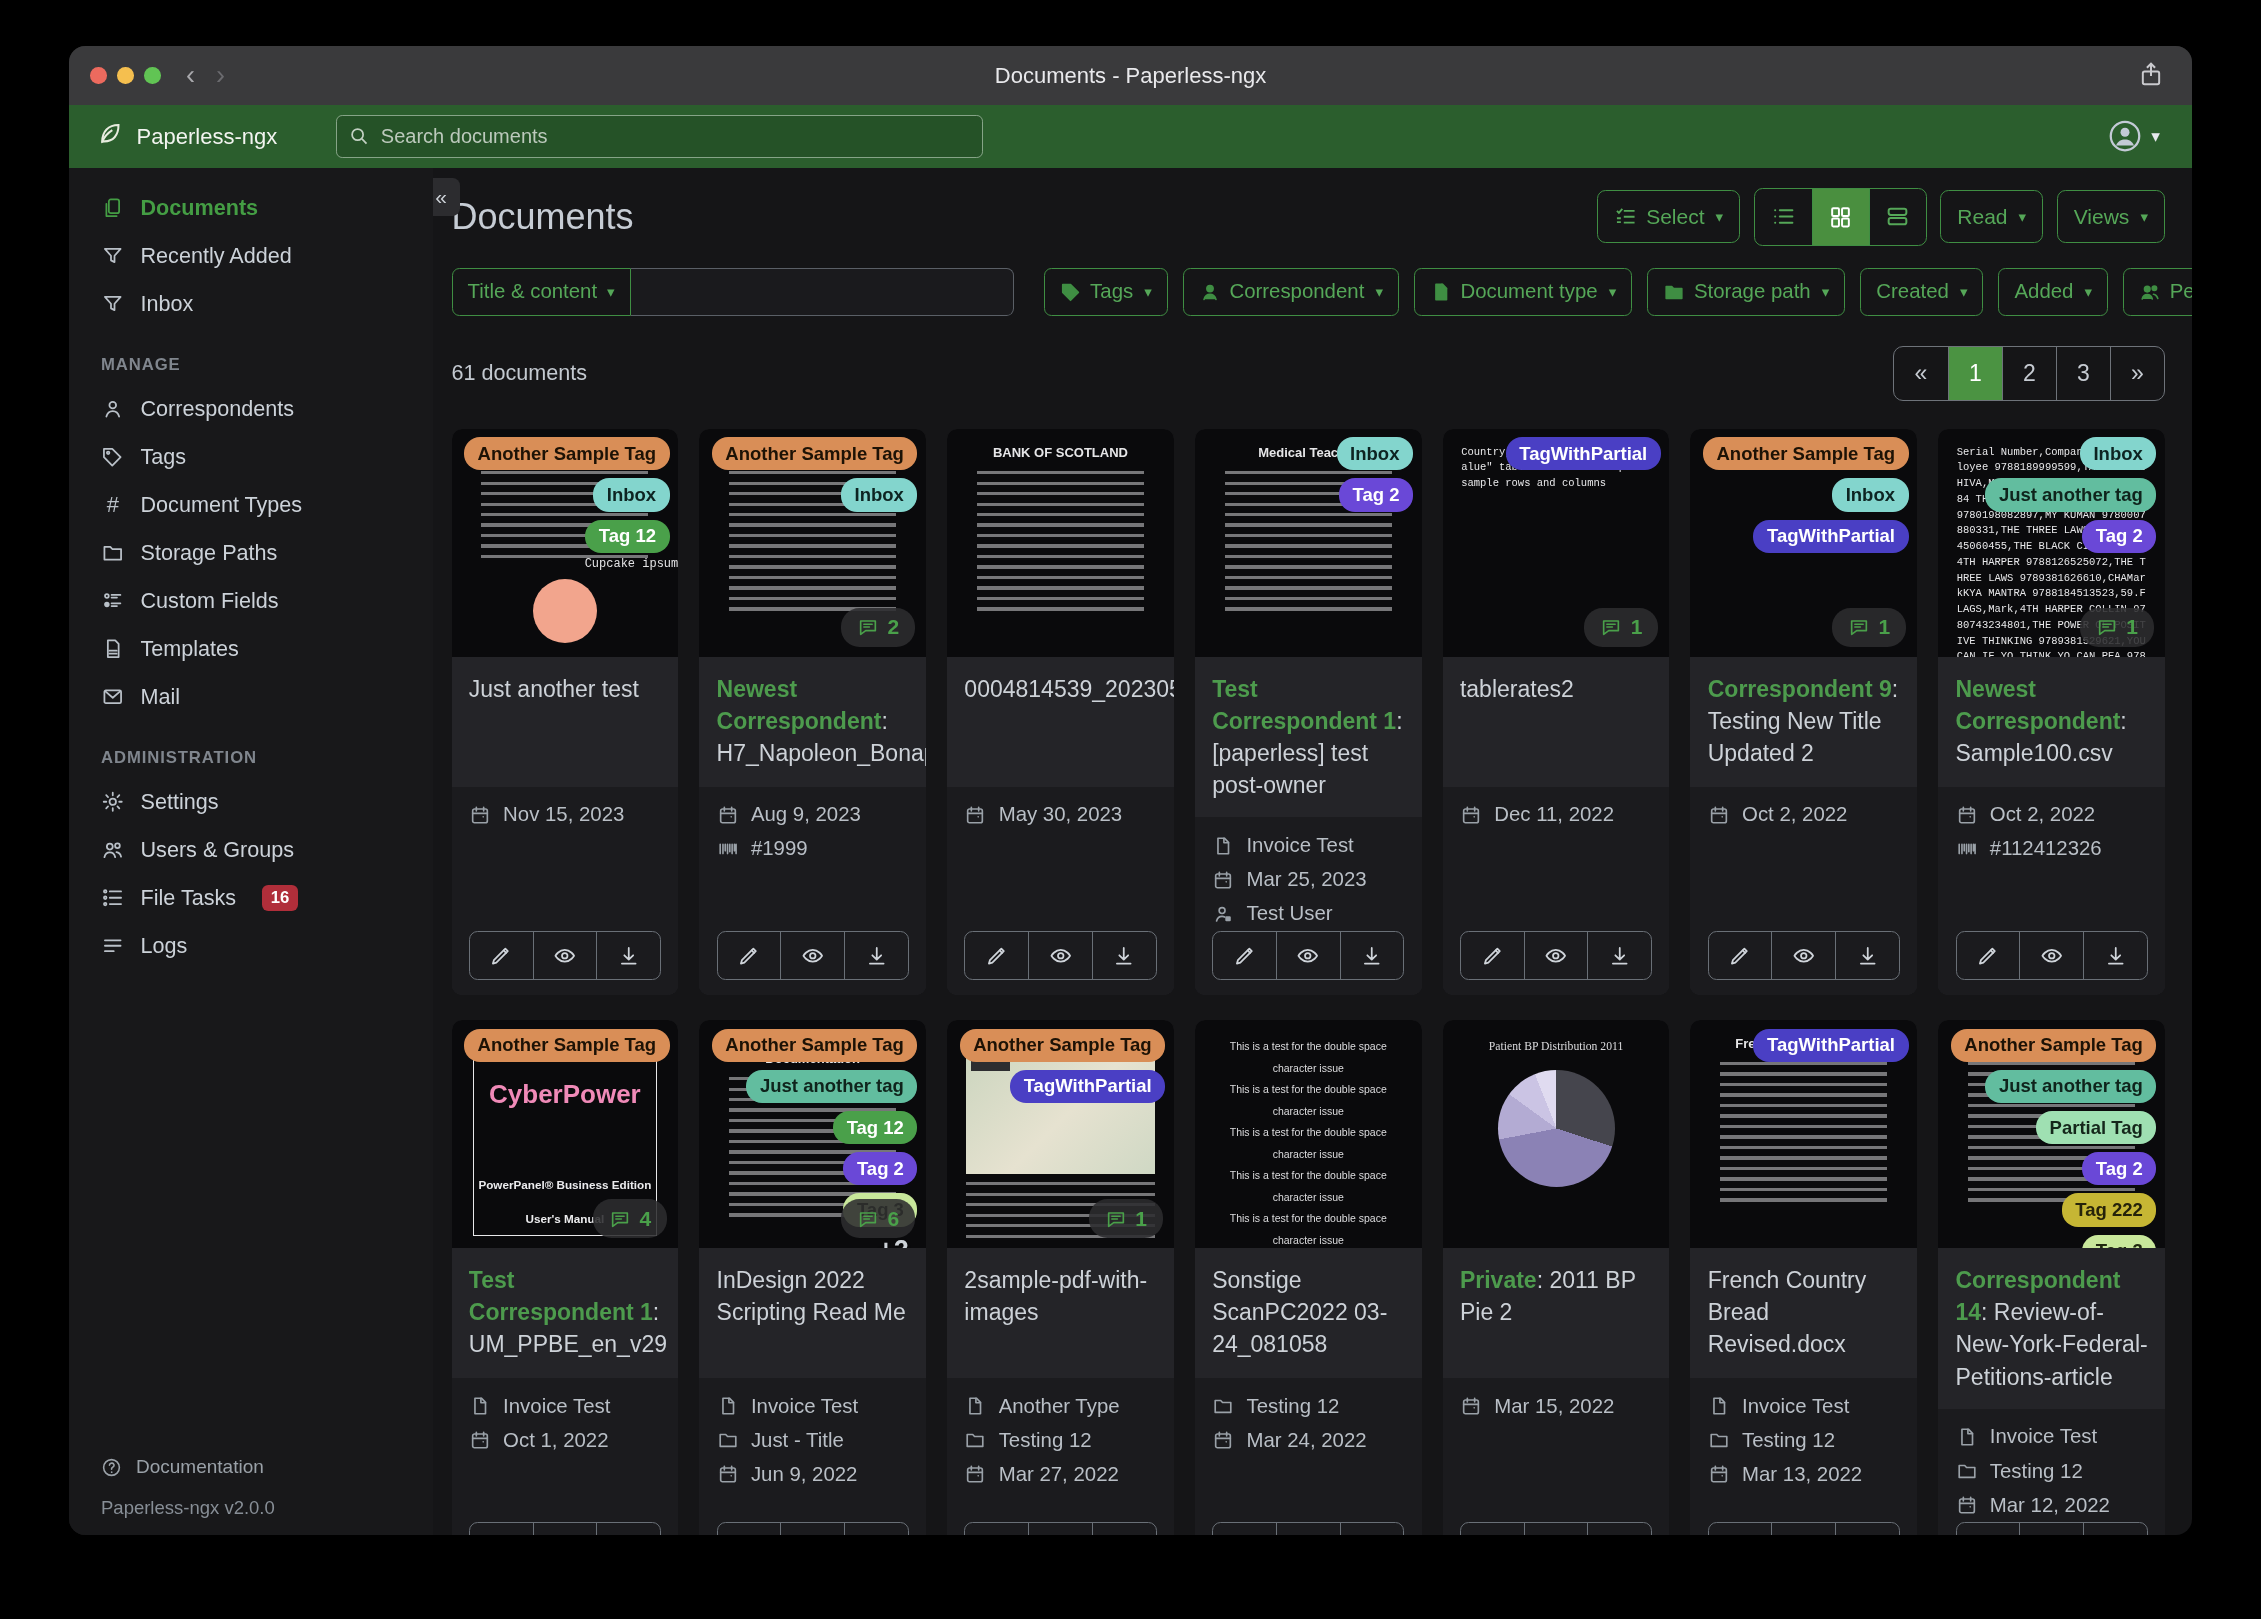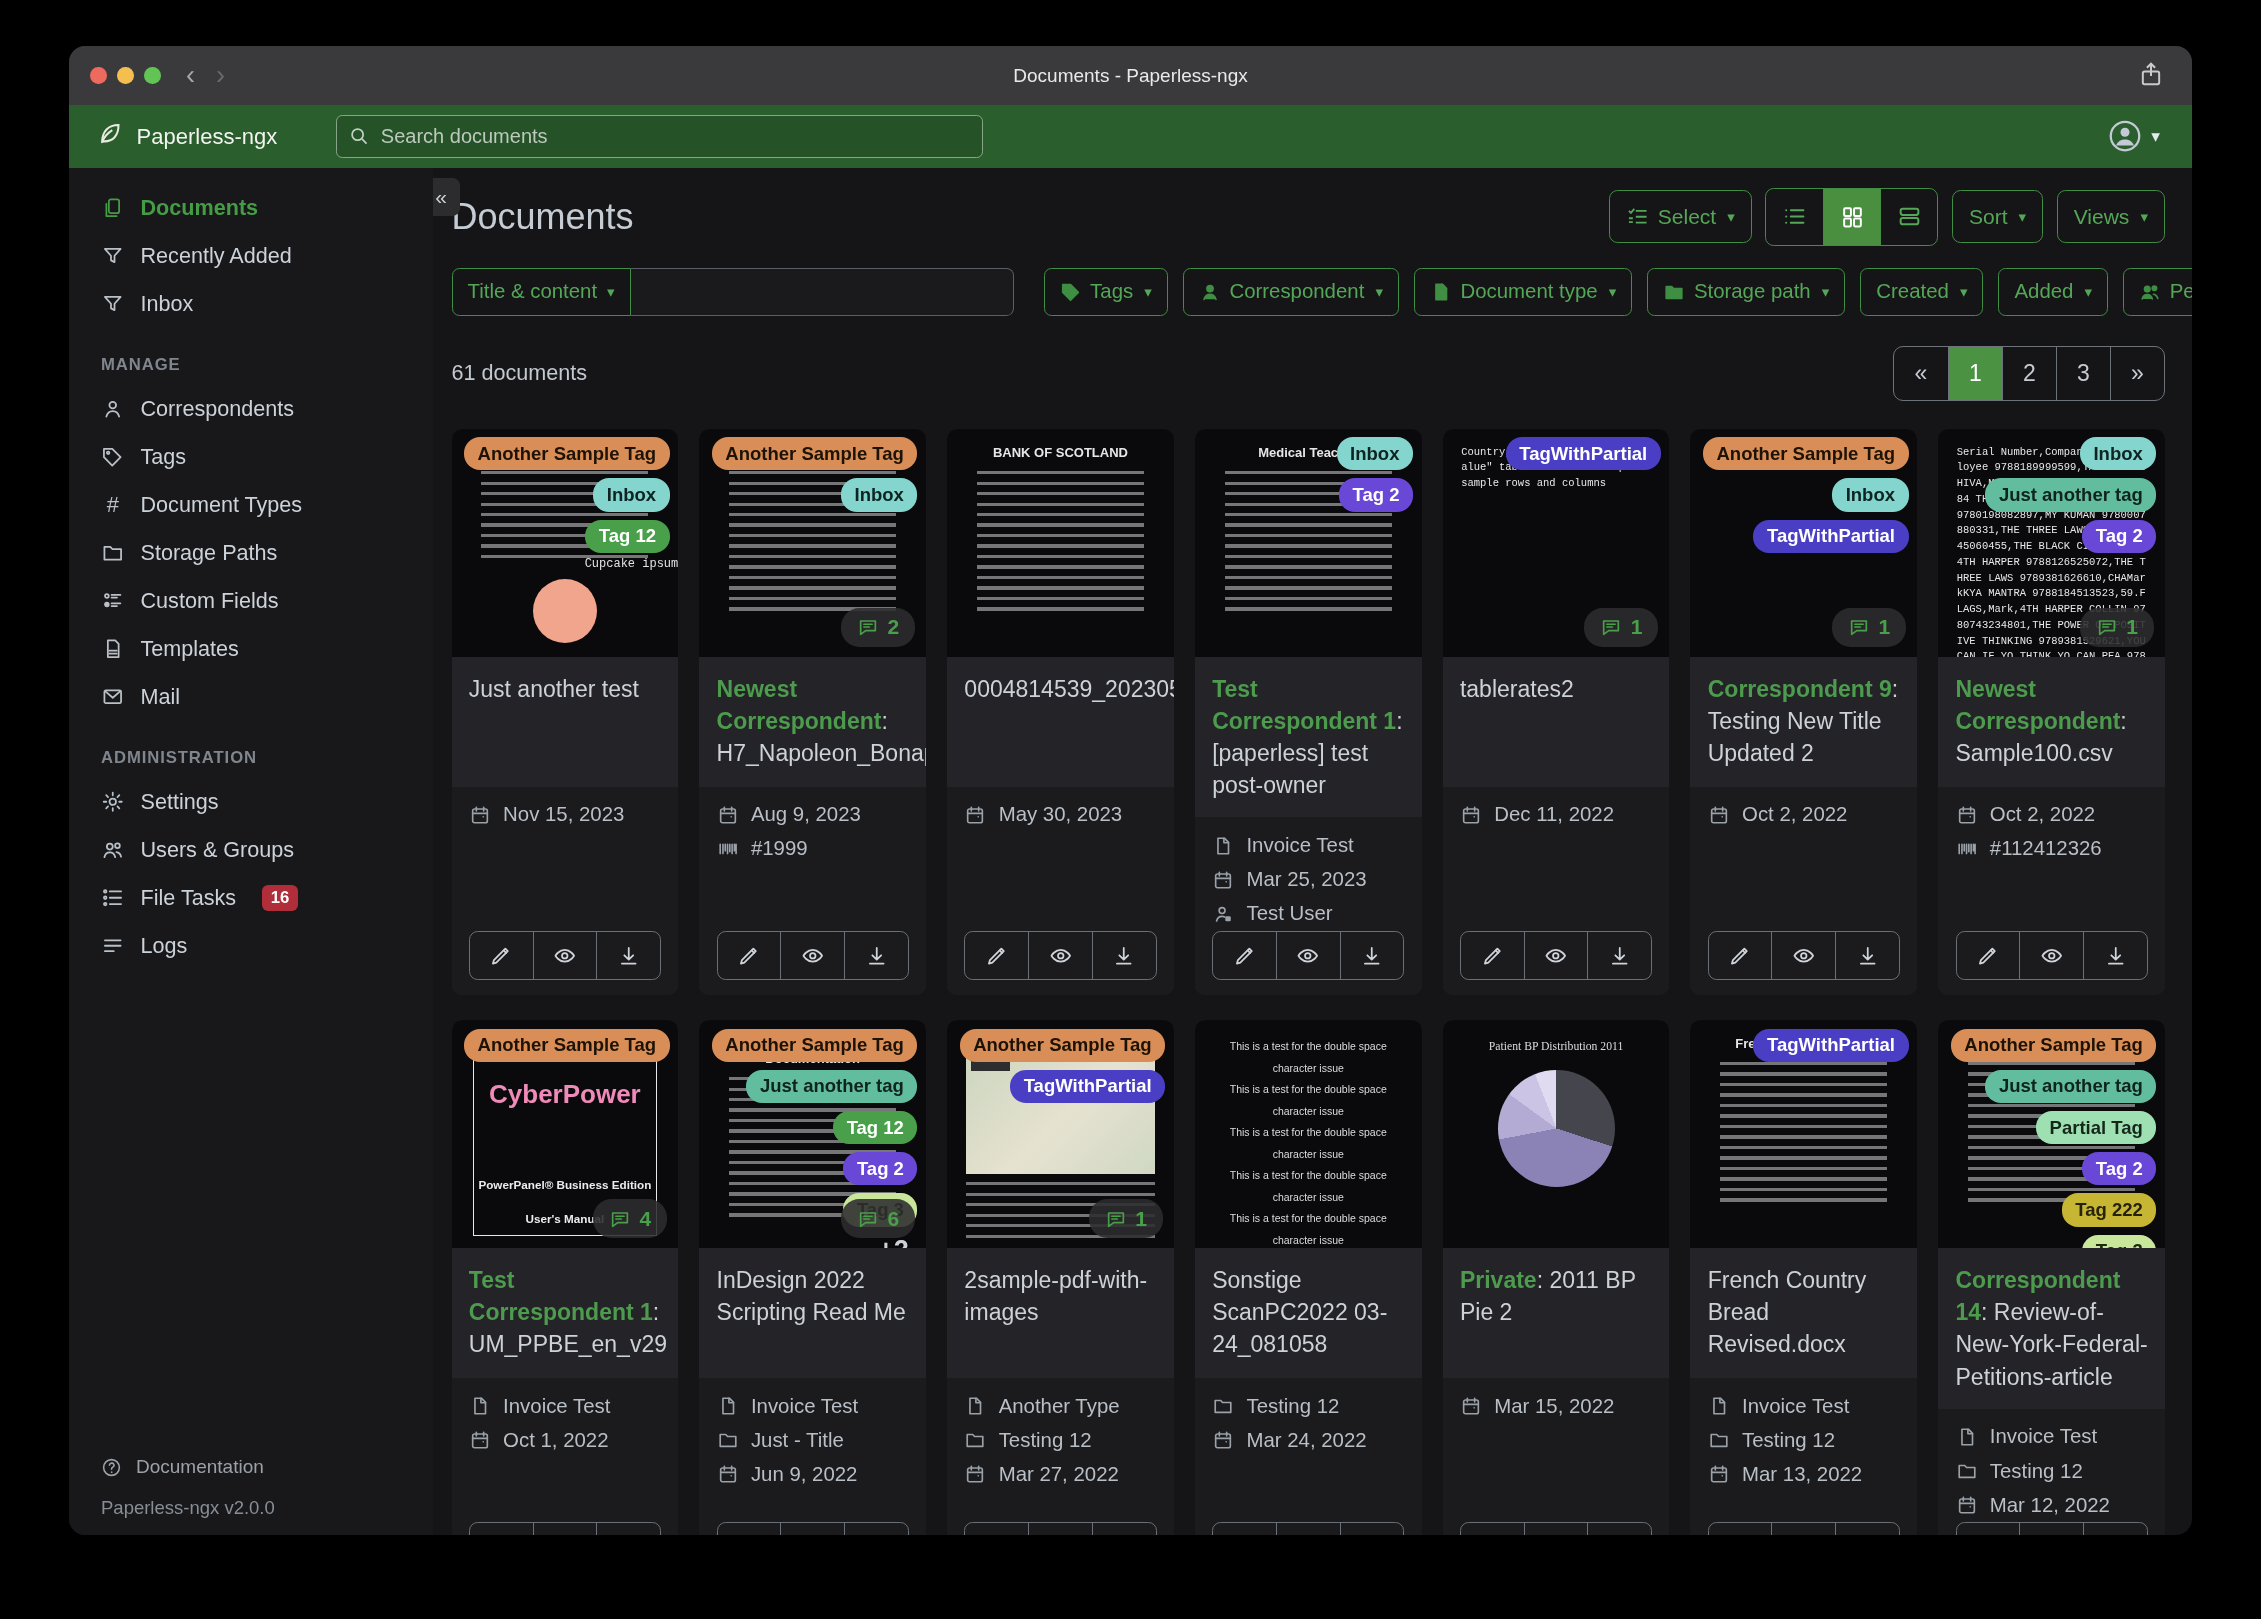--- a/index.html
+++ b/index.html
@@ -6,21 +6,21 @@
     font-family:"Liberation Sans","DejaVu Sans",sans-serif;-webkit-font-smoothing:antialiased;}
   .window{position:absolute;left:69px;top:46px;width:2123px;height:1489px;border-radius:16px;
     overflow:hidden;background:#151517;box-shadow:0 25px 74px rgba(0,0,0,.8);}
   
   .titlebar{height:59px;background:#3a3a3c;display:flex;align-items:center;position:relative;}
   .lights{display:flex;gap:10.5px;margin-left:21px;}
   .light{width:16.7px;height:16.7px;border-radius:50%;}
   .light.r{background:#ec6a5e}.light.y{background:#f5bf4f}.light.g{background:#61c454}
   .navarrows{display:flex;gap:21px;margin-left:25px;color:#a9a9ad;font-size:27px;}
   .navarrows .fwd{color:#6b6b6f}
-  .win-title{position:absolute;left:50%;transform:translateX(-50%);color:#e9e9ec;font-size:19px;}
+  .win-title{position:absolute;left:50%;transform:translateX(-50%);color:#e9e9ec;font-size:22px;}
   .share{position:absolute;right:27px;top:15px;color:#c9c9cd;}
   
   .navbar{height:63px;background:#2b5e2d;display:flex;align-items:center;position:relative;}
   .brand{display:flex;align-items:center;gap:13.6px;margin-left:27px;color:#f2f4f0;font-size:22px;}
   .brand svg{color:#e8ecdf;}
   .searchbox{margin-left:59px;width:623px;height:41px;border:1.2px solid #86a487;border-radius:6.2px;
     background:rgba(0,0,0,.12);display:flex;align-items:center;padding:0 11px;color:#c2d0c2;}
   .searchbox input{background:transparent;border:none;outline:none;color:#dfe8df;font-size:20px;
     margin-left:8.6px;width:100%;font-family:inherit;}
   .searchbox input::placeholder{color:#bcc9bc;}
@@ -307,21 +307,21 @@
             </button>
             <button class="vt-seg">
               <svg width="25" height="25" viewBox="0 0 24 24" fill="none" stroke="currentColor" stroke-width="1.9">
                   <rect x="3.5" y="4.5" width="17" height="6" rx="2"></rect>
                   <rect x="3.5" y="13.5" width="17" height="6" rx="2"></rect>
                   <path d="M6.5 7.5h.01M6.5 16.5h.01"></path>
                 </svg>
             </button>
           </div>
           <button class="btn-green">
-            <span>Sort</span>
+            <span>Read</span>
               <span class="caret-dn">▾</span>
           </button>
           <button class="btn-green">
             <span>Views</span>
               <span class="caret-dn">▾</span>
           </button>
         </div>
       </div>
 
       <div class="filter-row" id="filterrow">

